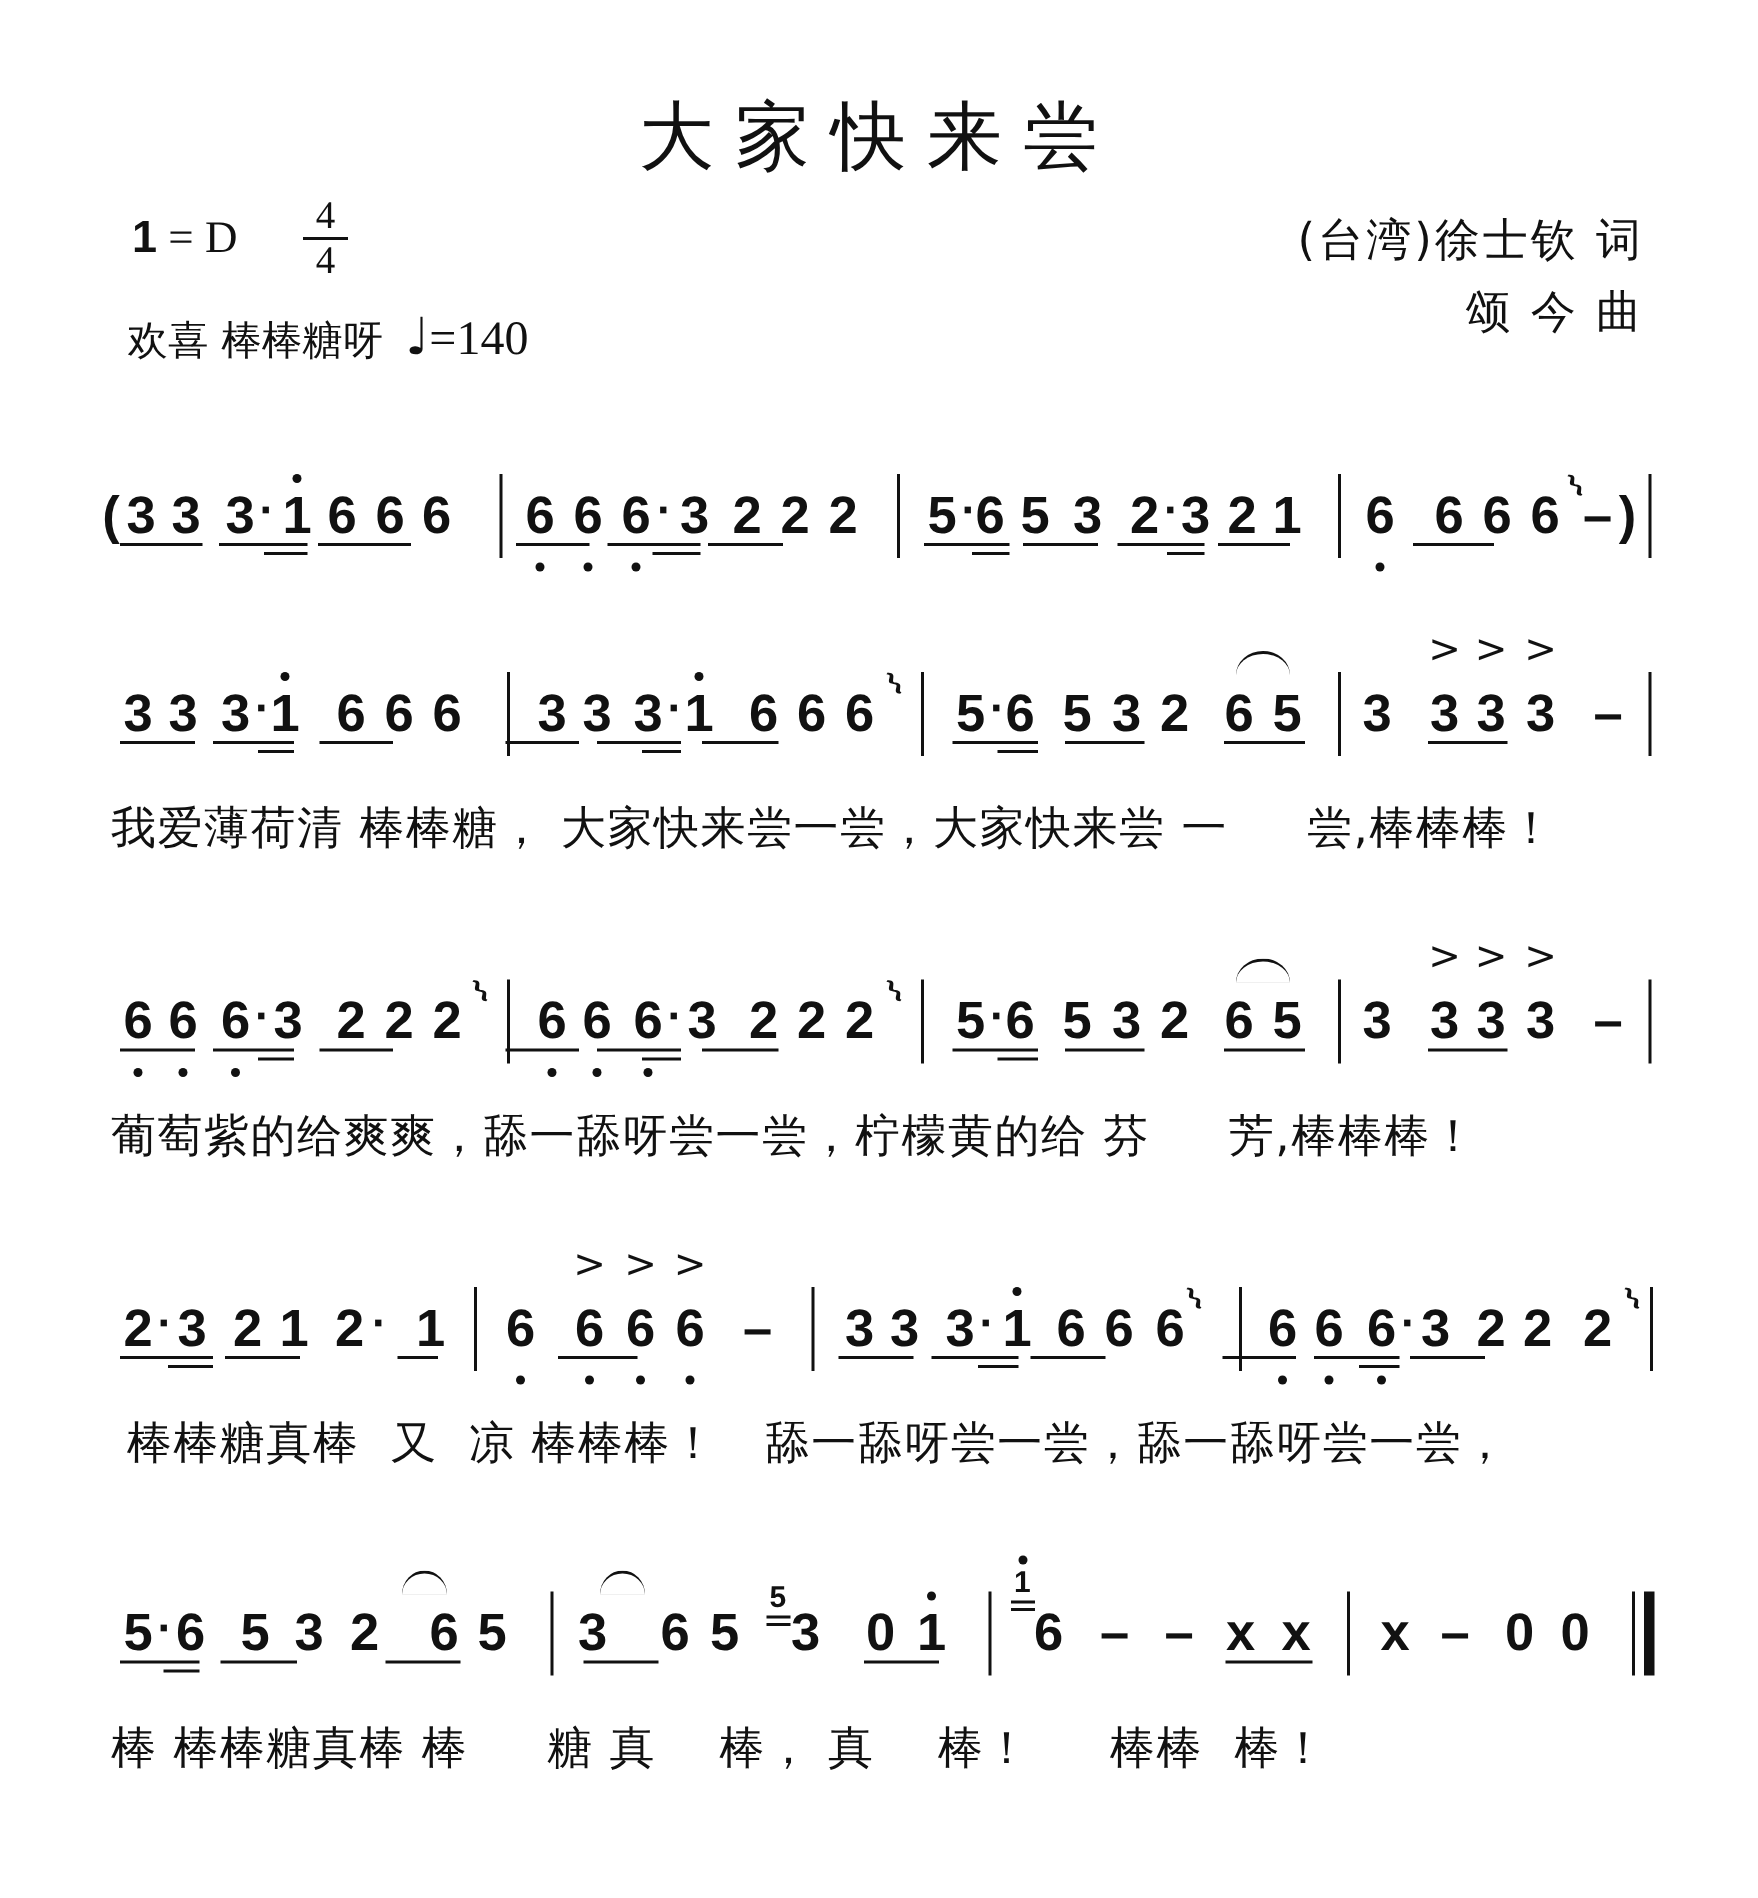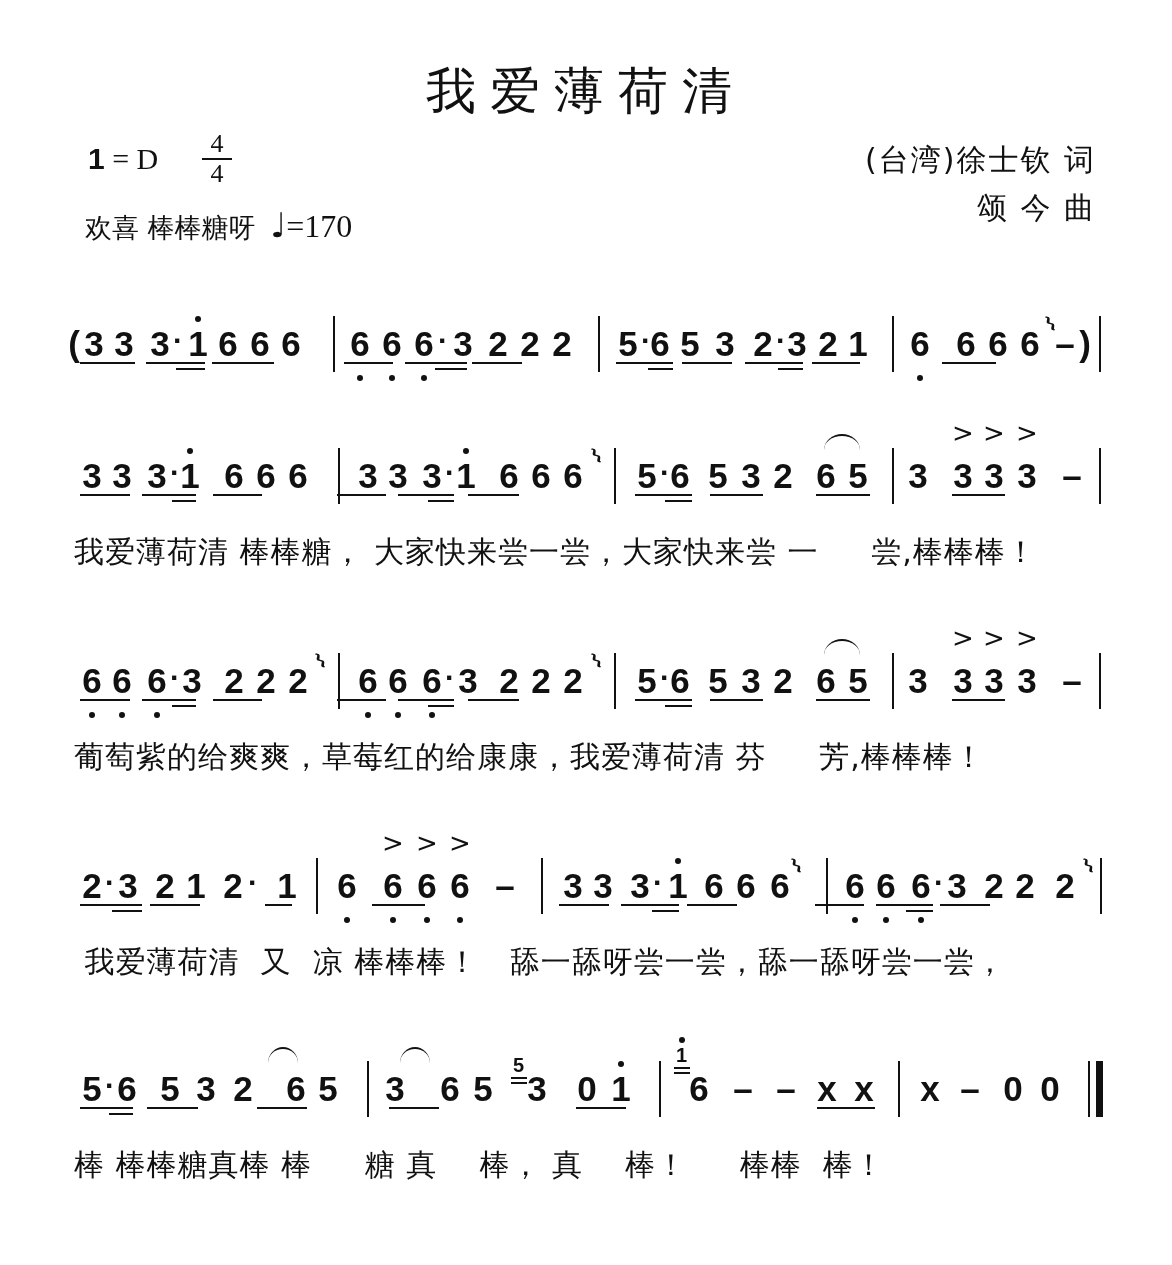--- a/index.html
+++ b/index.html
@@ -20,33 +20,33 @@
   .lyric{font-size:30px;white-space:pre;letter-spacing:1px;}
   .accent{font-size:26px;transform:translateX(-50%);font-family:"DejaVu Sans",sans-serif;}
   .slur{height:14px;border-top:2px solid #111;border-radius:50% 50% 0 0 / 100% 100% 0 0;}
   .grace{font-family:"Liberation Sans",sans-serif;font-weight:bold;font-size:20px;line-height:1;}
   .squig{font-size:16px;color:#111;font-family:"DejaVu Sans",sans-serif;transform:rotate(55deg);}
   .final-thick{width:7px;background:#111;}
 </style>
 </head>
 <body>
 
-<div class="abs title">我爱薄荷清</div>
+<div class="abs title">大家快来尝</div>
 
 <div class="abs key">
   <b>1</b><span> = D</span>
 </div>
 <div class="abs meter">
   <div>4</div>
   <div class="bar"></div>
   <div>4</div>
 </div>
 <div class="abs tempo">
   <span>欢喜  棒棒糖呀</span>
-  <span style="font-size:34px;margin-left:6px;">♩</span><span class="bpm">=170</span>
+  <span style="font-size:34px;margin-left:6px;">♩</span><span class="bpm">=140</span>
 </div>
 <div class="abs credit" style="top:140px;">(台湾)徐士钦 词</div>
 <div class="abs credit" style="top:188px;">颂  今 曲</div>
 
 <div id="score">
     <div class="abs note" style="left: 74px; top: 326px;">(</div>
     <div class="abs note" style="left: 94px; top: 326px;">3</div>
     <div class="abs note" style="left: 124px; top: 326px;">3</div>
     <div class="abs note" style="left: 160px; top: 326px;">3</div>
     <div class="abs note" style="left: 178px; top: 326px; font-size: 30px;">·</div>
@@ -208,21 +208,21 @@
     <div class="abs barline" style="left: 338px; top: 653px; height: 56px;"></div>
     <div class="abs barline" style="left: 614px; top: 653px; height: 56px;"></div>
     <div class="abs barline" style="left: 892px; top: 653px; height: 56px;"></div>
     <div class="abs barline" style="left: 1099px; top: 653px; height: 56px;"></div>
     <div class="abs squig" style="left: 314px; top: 647px;">〰</div>
     <div class="abs squig" style="left: 590px; top: 647px;">〰</div>
     <div class="abs slur" style="left: 824px; width: 36px; top: 639px;"></div>
     <div class="abs accent" style="left: 963px; top: 623px;">&gt;</div>
     <div class="abs accent" style="left: 994px; top: 623px;">&gt;</div>
     <div class="abs accent" style="left: 1027px; top: 623px;">&gt;</div>
-    <div class="abs lyric" style="left: 74px; top: 737px;">葡萄紫的给爽爽，草莓红的给康康，我爱薄荷清 芬     芳,棒棒棒！</div>
+    <div class="abs lyric" style="left: 74px; top: 737px;">葡萄紫的给爽爽，舔一舔呀尝一尝，柠檬黄的给 芬     芳,棒棒棒！</div>
     <div class="abs note" style="left: 92px; top: 868px;">2</div>
     <div class="abs note" style="left: 110px; top: 868px; font-size: 30px;">·</div>
     <div class="abs note" style="left: 128px; top: 868px;">3</div>
     <div class="abs note" style="left: 165px; top: 868px;">2</div>
     <div class="abs note" style="left: 196px; top: 868px;">1</div>
     <div class="abs note" style="left: 233px; top: 868px;">2</div>
     <div class="abs note" style="left: 253px; top: 868px; font-size: 30px;">·</div>
     <div class="abs note" style="left: 287px; top: 868px;">1</div>
     <div class="abs note" style="left: 347px; top: 868px;">6</div>
     <div class="abs dot" style="left: 344px; top: 917px;"></div>
@@ -268,21 +268,21 @@
     <div class="abs ul" style="left: 940px; width: 50px; top: 904px;"></div>
     <div class="abs barline" style="left: 316px; top: 858px; height: 56px;"></div>
     <div class="abs barline" style="left: 541px; top: 858px; height: 56px;"></div>
     <div class="abs barline" style="left: 826px; top: 858px; height: 56px;"></div>
     <div class="abs barline" style="left: 1100px; top: 858px; height: 56px;"></div>
     <div class="abs squig" style="left: 790px; top: 852px;">〰</div>
     <div class="abs squig" style="left: 1082px; top: 852px;">〰</div>
     <div class="abs accent" style="left: 393px; top: 828px;">&gt;</div>
     <div class="abs accent" style="left: 427px; top: 828px;">&gt;</div>
     <div class="abs accent" style="left: 460px; top: 828px;">&gt;</div>
-    <div class="abs lyric" style="left: 74px; top: 942px;"> 我爱薄荷清  又  凉 棒棒棒！   舔一舔呀尝一尝，舔一舔呀尝一尝，</div>
+    <div class="abs lyric" style="left: 74px; top: 942px;"> 棒棒糖真棒  又  凉 棒棒棒！   舔一舔呀尝一尝，舔一舔呀尝一尝，</div>
     <div class="abs note" style="left: 92px; top: 1071px;">5</div>
     <div class="abs note" style="left: 110px; top: 1071px; font-size: 30px;">·</div>
     <div class="abs note" style="left: 127px; top: 1071px;">6</div>
     <div class="abs note" style="left: 170px; top: 1071px;">5</div>
     <div class="abs note" style="left: 206px; top: 1071px;">3</div>
     <div class="abs note" style="left: 243px; top: 1071px;">2</div>
     <div class="abs note" style="left: 296px; top: 1071px;">6</div>
     <div class="abs note" style="left: 328px; top: 1071px;">5</div>
     <div class="abs note" style="left: 395px; top: 1071px;">3</div>
     <div class="abs note" style="left: 450px; top: 1071px;">6</div>

